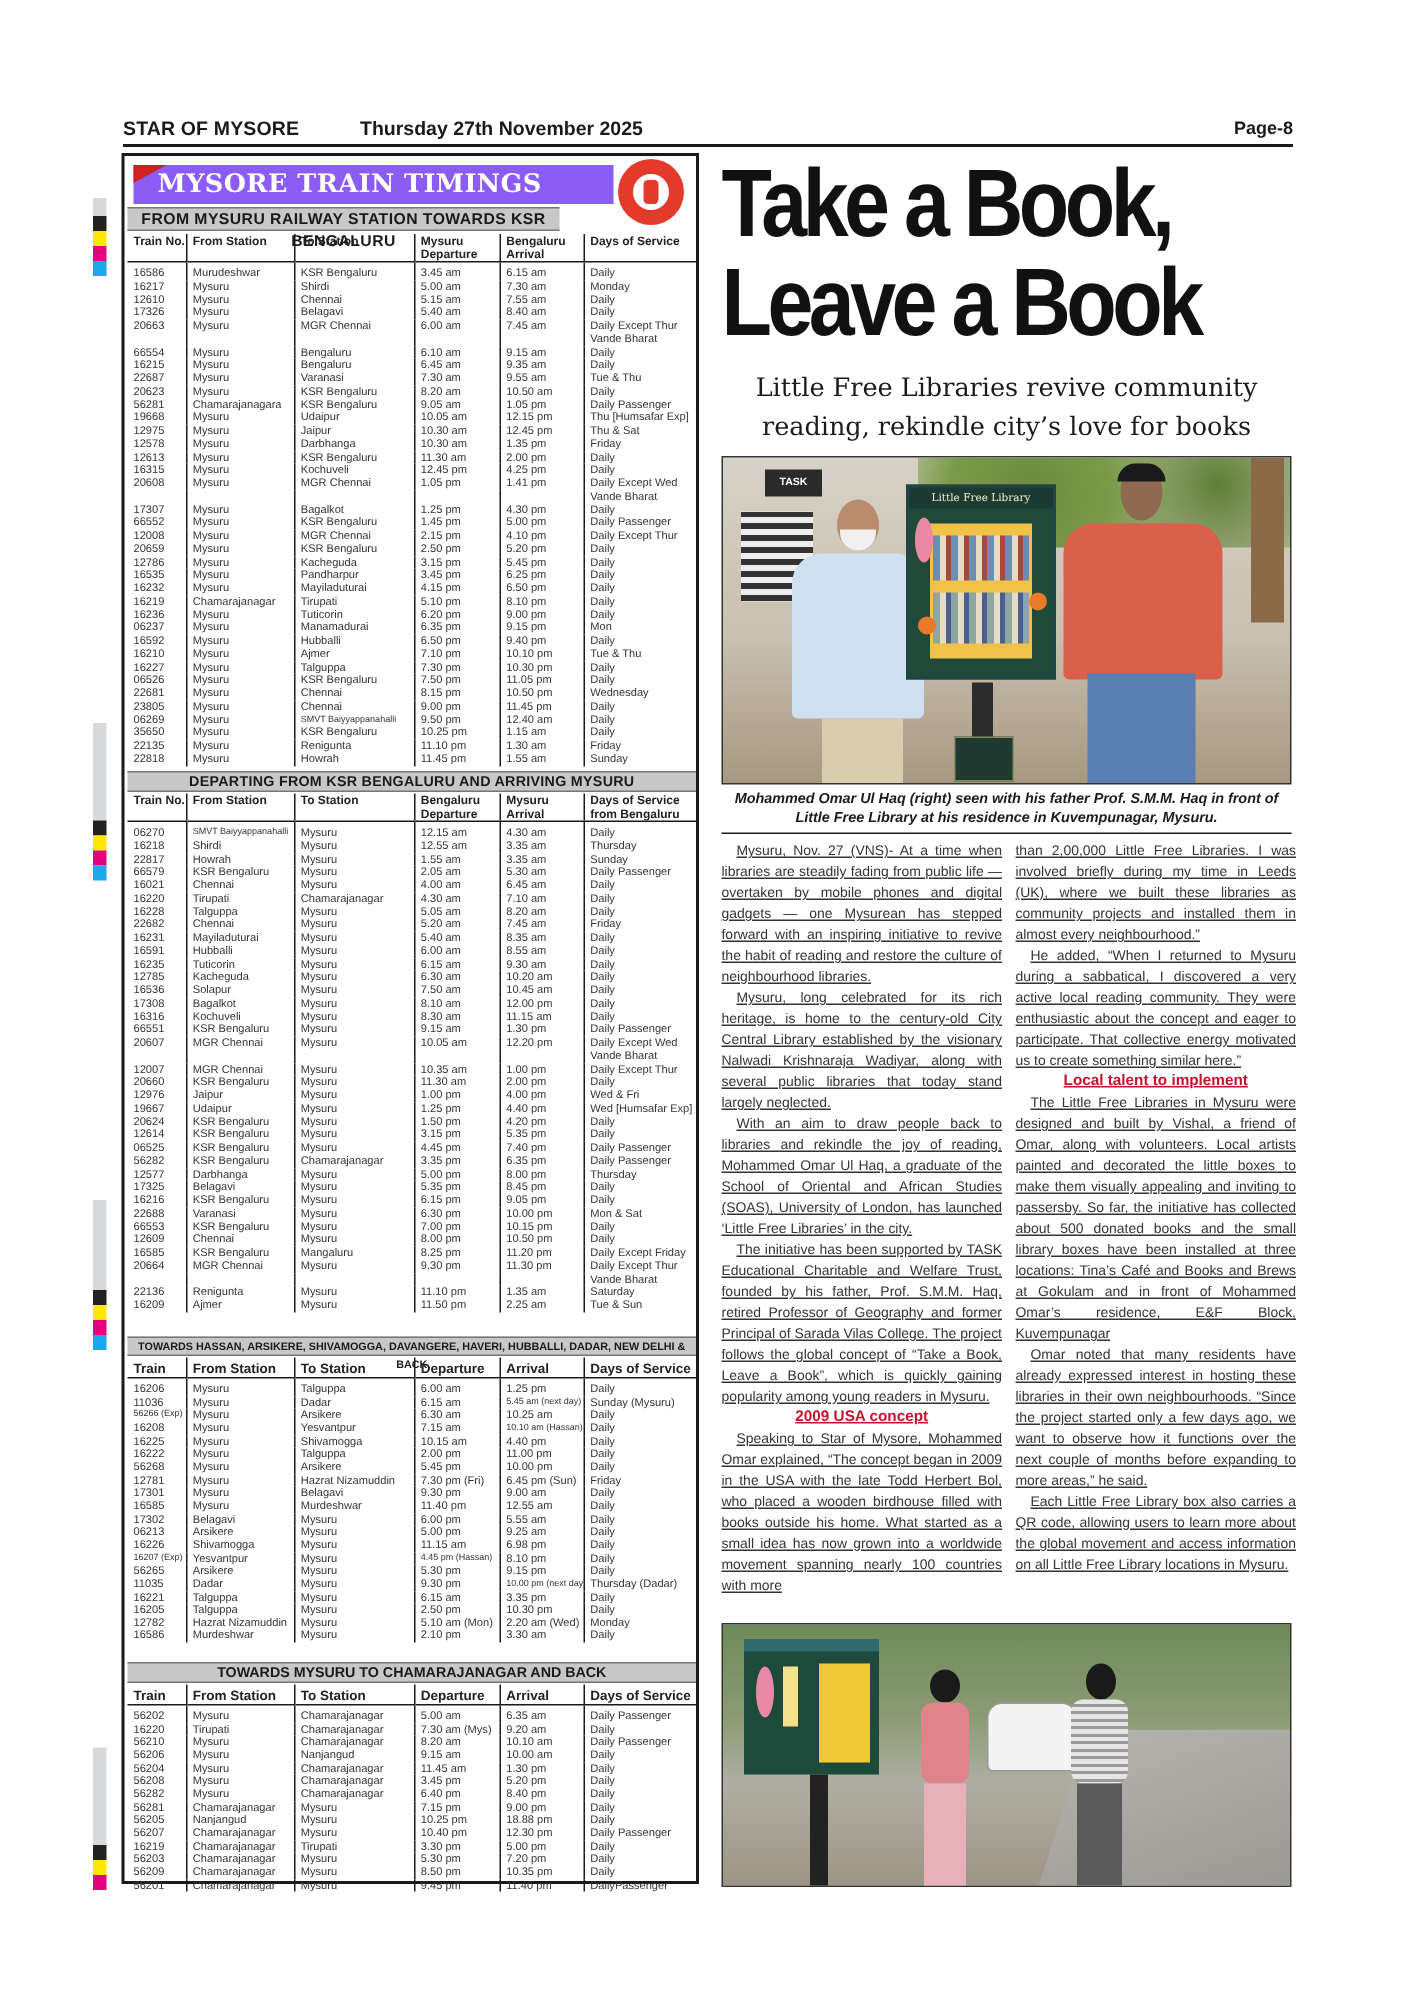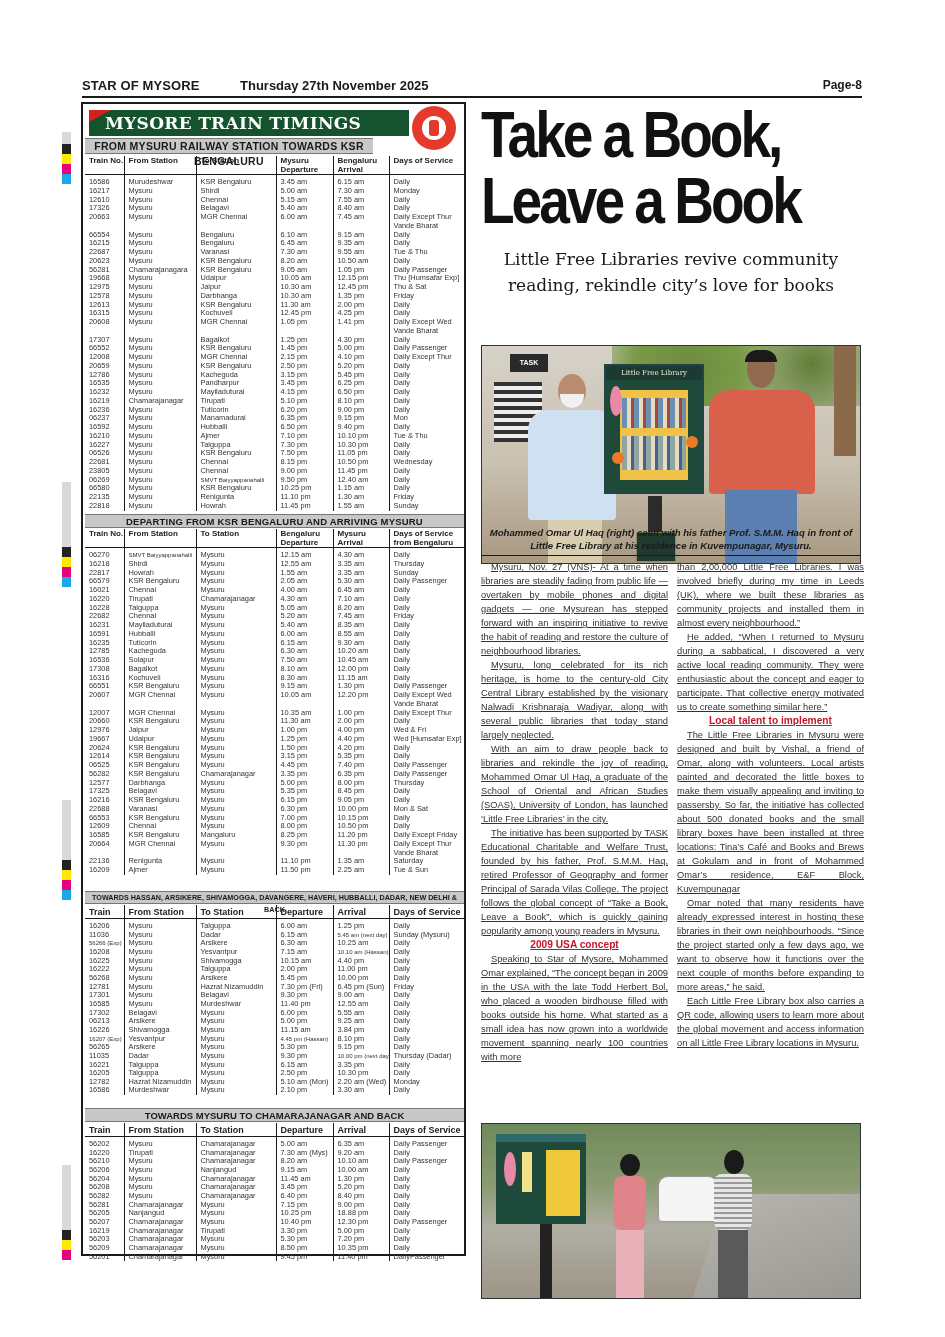--- a/index.html
+++ b/index.html
@@ -16,21 +16,21 @@
 
   
   .masthead { position: absolute; left: 82px; top: 76px; width: 780px; height: 20px; }
   .mh-paper { position: absolute; left: 0; top: 2px; font-weight: bold; font-size: 13px; letter-spacing: 0.1px; }
   .mh-date { position: absolute; left: 158px; top: 2px; font-weight: bold; font-size: 13px; }
   .mh-page { position: absolute; right: 0; top: 2px; font-weight: bold; font-size: 12px; }
   .mh-rule { position: absolute; left: 82px; top: 96px; width: 780px; height: 2px; background: #1a1a1a; }
 
   
   .train-panel { position: absolute; left: 81px; top: 102px; width: 385px; height: 1154px; border: 2px solid #1a1a1a; background: #fff; }
-  .tt-header { position: absolute; left: 6px; top: 6px; width: 320px; height: 26px; background: #14532d; }
+  .tt-header { position: absolute; left: 6px; top: 6px; width: 320px; height: 26px; background: #8b5cf6; }
   .tt-corner { position: absolute; left: 0; top: 0; width: 0; height: 0; border-top: 12px solid #d02020; border-right: 22px solid transparent; }
   .tt-title { position: absolute; left: 16px; top: 3px; font-family: "DejaVu Serif", serif; font-weight: bold; font-size: 17px; color: #fff; letter-spacing: 0.3px; }
   .rail-logo { position: absolute; right: 8px; top: 2px; width: 44px; height: 44px; border-radius: 50%; background: #e33a2c; }
   .rail-logo::before { content: ""; position: absolute; left: 10px; top: 10px; width: 24px; height: 24px; border-radius: 50%; background: #fff; }
   .rail-logo::after { content: ""; position: absolute; left: 17px; top: 14px; width: 10px; height: 16px; background: #e33a2c; border-radius: 3px; }
 
   .band { position: absolute; left: 2px; background: #c8c8c8; color: #1a1a1a; font-weight: bold; text-align: center; border-top: 1px solid #777; border-bottom: 1px solid #777; }
   .band.b1 { top: 34px; width: 288px; height: 16px; font-size: 10.5px; line-height: 15px; letter-spacing: 0.3px; }
   .band.b2 { top: 410px; width: 379px; height: 14px; font-size: 9.5px; line-height: 13px; letter-spacing: 0.2px; }
   .band.b3 { top: 787px; width: 379px; height: 13px; font-size: 7.2px; line-height: 12px; }
@@ -47,21 +47,21 @@
   .t2 { top: 425px; }
   .t3 { top: 801px; }
   .t4 { top: 1019px; }
   .c-no { width: 39px; } .c-from { width: 72px; } .c-to { width: 80px; } .c-dep { width: 57px; } .c-arr { width: 56px; } .c-days { width: 75px; }
 
   
   .headline { position: absolute; left: 481px; top: 102px; width: 380px; font-family: "Liberation Sans", sans-serif; font-weight: bold; font-size: 64px; line-height: 66px; letter-spacing: -3.5px; transform: scaleX(0.86); transform-origin: left top; color: #111; white-space: nowrap; }
   .headline span { display: block; }
   .subhead { position: absolute; left: 478px; top: 246px; width: 386px; text-align: center; font-family: "DejaVu Serif", serif; font-size: 17px; line-height: 26px; color: #1a1a1a; }
 
-  .photo { position: absolute; border: 1px solid #333; overflow: hidden; margin-top: 41px; }
+  .photo { position: absolute; border: 1px solid #333; overflow: hidden; }
   .photo1 { left: 481px; top: 304px; width: 380px; height: 219px; background: linear-gradient(180deg, #d7d2c8 0%, #c8c0b0 55%, #a89880 100%); }
   .photo2 { left: 481px; top: 1082px; width: 380px; height: 176px; background: linear-gradient(180deg, #6f8a5a 0%, #8a9b72 35%, #b0aea3 60%, #9d9587 100%); }
   .ph { position: absolute; }
   .caption { position: absolute; left: 478px; top: 526px; width: 386px; text-align: center; font-weight: bold; font-style: italic; font-size: 9.6px; line-height: 13px; color: #1a1a1a; }
   .caption-rule { position: absolute; left: 481px; top: 555px; width: 380px; height: 1px; background: #1a1a1a; }
 
   .col { position: absolute; top: 560px; width: 187px; font-size: 9.3px; line-height: 14px; text-align: justify; color: #333; }
   .col1 { left: 481px; }
   .col2 { left: 677px; }
   .col p { text-indent: 10px; text-decoration: underline; }
@@ -407,21 +407,21 @@
         </tr>
         <tr>
           <td>06269</td>
           <td>Mysuru</td>
           <td style="font-size: 6px;">SMVT Baiyyappanahalli</td>
           <td>9.50 pm</td>
           <td>12.40 am</td>
           <td>Daily</td>
         </tr>
         <tr>
-          <td>66580</td>
+          <td>35650</td>
           <td>Mysuru</td>
           <td>KSR Bengaluru</td>
           <td>10.25 pm</td>
           <td>1.15 am</td>
           <td>Daily</td>
         </tr>
         <tr>
           <td>22135</td>
           <td>Mysuru</td>
           <td>Renigunta</td>
@@ -875,21 +875,21 @@
           <td>Mysuru</td>
           <td>5.00 pm</td>
           <td>9.25 am</td>
           <td>Daily</td>
         </tr>
         <tr>
           <td>16226</td>
           <td>Shivamogga</td>
           <td>Mysuru</td>
           <td>11.15 am</td>
-          <td>3.84 pm</td>
+          <td>6.98 pm</td>
           <td>Daily</td>
         </tr>
         <tr>
           <td style="font-size: 6px;">16207 (Exp)</td>
           <td>Yesvantpur</td>
           <td>Mysuru</td>
           <td style="font-size: 6px;">4.45 pm (Hassan)</td>
           <td>8.10 pm</td>
           <td>Daily</td>
         </tr>

